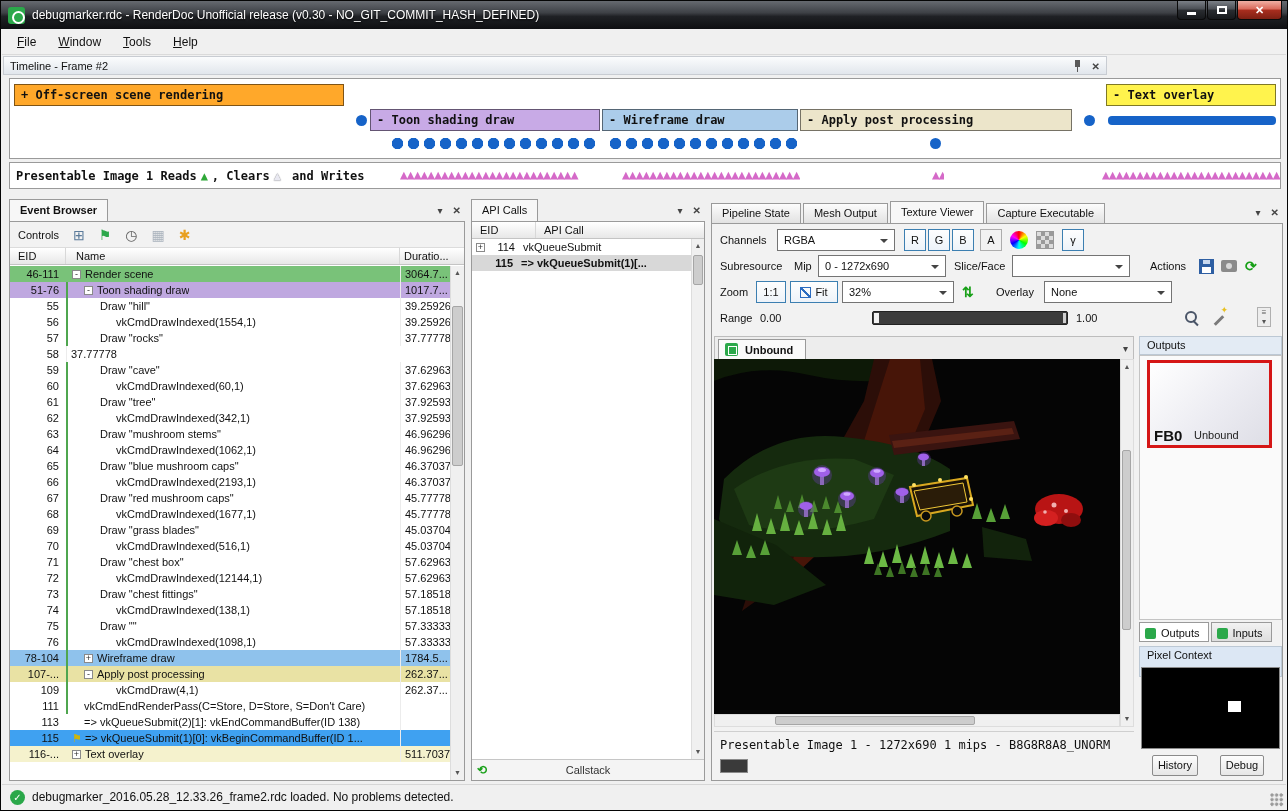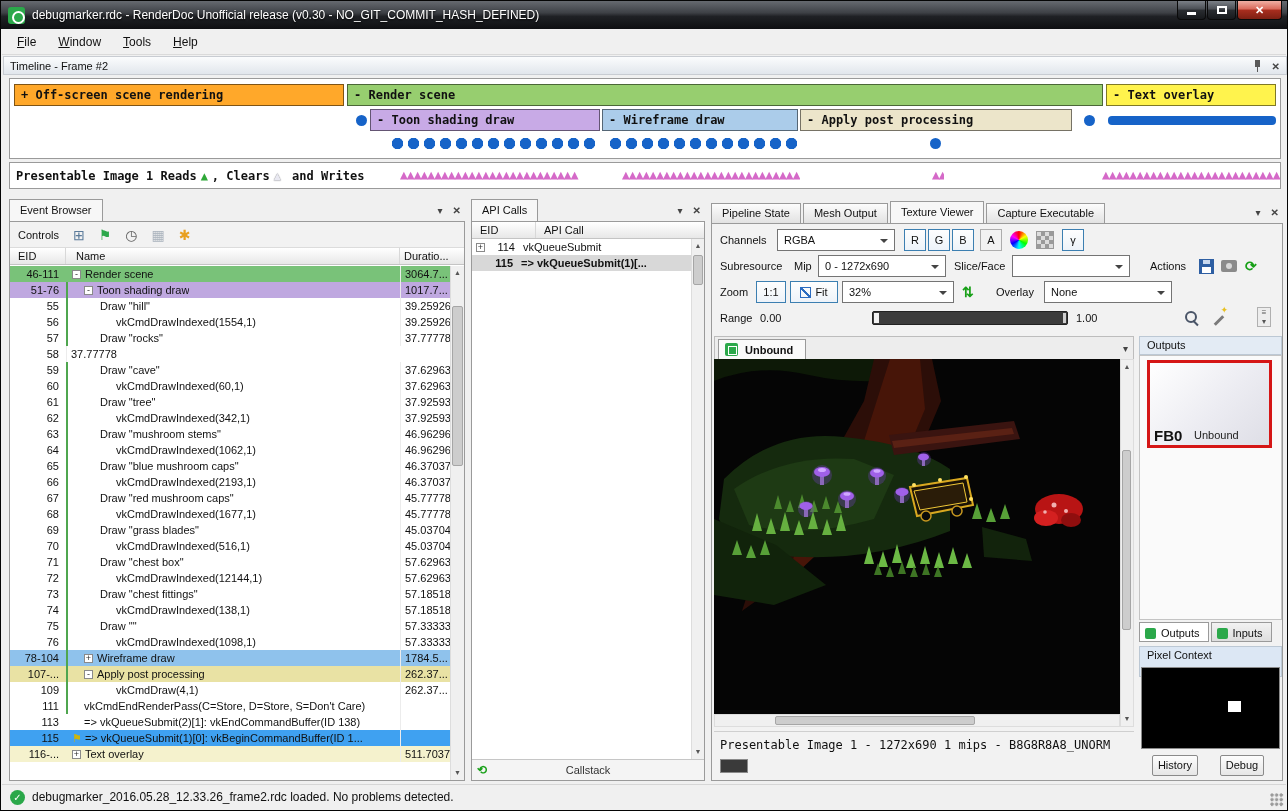--- a/index.html
+++ b/index.html
@@ -19,21 +19,21 @@
   .glyph-close{color:#fff;font-size:11px;font-weight:bold;line-height:1}
   .glyph-close::before{content:"✕"}
 
   
   .menubar{position:absolute;left:1px;top:29px;right:1px;height:25px;background:#F0F0F0;border-bottom:1px solid #DADADA;display:flex;align-items:center;padding-left:4px}
   .menu-items{display:flex}
   .menu-item{display:inline-block;padding:4px 11px;font-size:12px}
   .menu-item::first-letter{text-decoration:underline}
 
   
-  .tl-titlebar{position:absolute;left:2px;top:55px;width:1284px;height:19px;background:linear-gradient(#FBFCFD,#E1E6EC);border:1px solid #C8CCD2;display:flex;align-items:center;padding:0 6px;font-size:11px}
+  .tl-titlebar{position:absolute;left:2px;top:55px;width:1104px;height:19px;background:linear-gradient(#FBFCFD,#E1E6EC);border:1px solid #C8CCD2;display:flex;align-items:center;padding:0 6px;font-size:11px}
   .flex1{flex:1}
   .pin-icon{width:9px;height:13px;position:relative;margin-right:10px}
   .pin-icon::before{content:"";position:absolute;left:2px;top:1px;width:5px;height:7px;background:#5a5a5a}
   .pin-icon::after{content:"";position:absolute;left:4px;top:8px;width:1px;height:5px;background:#5a5a5a}
   .x-icon::before{content:"✕";color:#444;font-size:10px;font-weight:bold}
   .tl-content{position:absolute;left:8px;top:77px;width:1272px;height:81px;background:#fff;border:1px solid #9A9A9A}
   .blk{position:absolute;height:22px;line-height:20px;font-family:"DejaVu Sans Mono",monospace;font-weight:bold;font-size:12px;padding-left:6px;border:1px solid rgba(0,0,0,.5);white-space:nowrap;overflow:hidden}
   .blk-offscreen{left:4px;top:5px;width:330px;background:#FFA82A}
   .blk-render{left:337px;top:5px;width:756px;background:#97CE6F}
   .blk-overlay{left:1096px;top:5px;width:170px;background:#FFF34D}
@@ -56,21 +56,21 @@
   .tris-a{left:390px;width:200px}
   .tris-b{left:612px;width:178px}
   .tris-c{left:922px;width:12px}
   .tris-d{left:1092px;width:182px}
 
   
   .panel{position:absolute}
   .tabbar{height:22px;display:flex;align-items:flex-end;position:relative}
   .tab{height:20px;padding:3px 10px 0;background:linear-gradient(#FCFCFC,#E2E2E2);border:1px solid #9A9A9A;border-bottom:none;font-size:11px;margin-right:2px;white-space:nowrap}
   .tab.active{background:#F7F7F7;height:22px;padding-top:4px}
-  .tab.boldtab{font-weight:normal}
+  .tab.boldtab{font-weight:bold}
   .panel-ctl{position:absolute;right:4px;top:5px;display:flex;gap:10px;color:#444}
   .i-down::before{content:"▾";font-size:10px}
   .panel-body{position:absolute;left:0;top:22px;right:0;bottom:0;background:#fff;border:1px solid #9A9A9A}
 
   
   .eb{left:8px;top:198px;width:456px;height:582px}
   .eb-toolbar{height:26px;background:#F2F2F2;border-bottom:1px solid #DCDCDC;display:flex;align-items:center;gap:14px;padding-left:8px}
   .ti{font-size:14px;line-height:1}
   .i-grid::before{content:"⊞";color:#5A7A9A}
   .i-flag::before{content:"⚑";color:#2BA84A}
@@ -251,21 +251,20 @@
   </div>
 
   <div class="tl-titlebar">
     <span>Timeline - Frame #2</span>
     <span class="flex1"></span>
     <span class="pin-icon"></span>
     <span class="x-icon"></span>
   </div>
   <div class="tl-content">
     <div class="blk blk-offscreen">+ Off-screen scene rendering</div>
-    <div class="blk blk-render">- Render scene</div>
     <div class="blk blk-overlay">- Text overlay</div>
     <div class="blk blk-toon">- Toon shading draw</div>
     <div class="blk blk-post">- Apply post processing</div>
     <div class="blk blk-wire">- Wireframe draw</div>
     <span class="dot dot-1"></span>
     <span class="dot dot-2"></span>
     <span class="dot dot-3"></span>
     <span class="tl-bar"></span>
     <div class="dots dots-a"></div>
     <div class="dots dots-b"></div>

